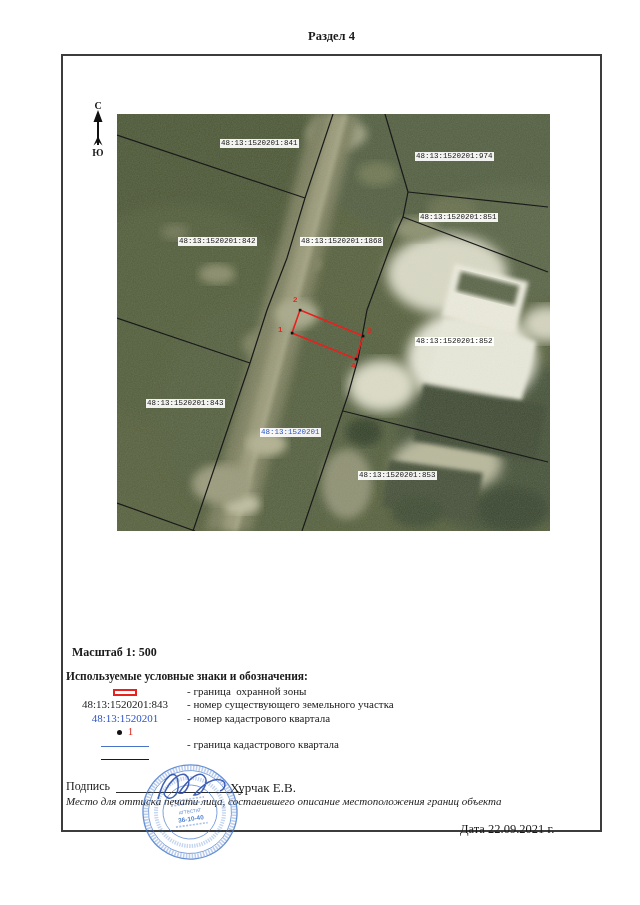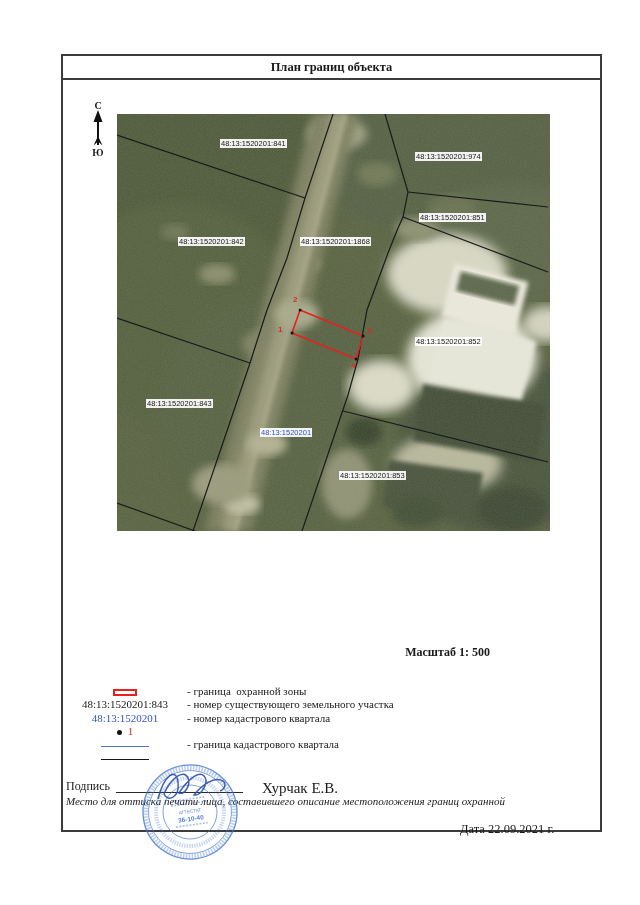--- a/index.html
+++ b/index.html
@@ -10,52 +10,52 @@
   .main-box{left:61px;top:54px;width:537px;height:774px;border:2px solid #3c3c3c;}
   .box-header{left:61px;top:54px;width:537px;height:22px;border:2px solid #3c3c3c;border-bottom:2px solid #3c3c3c;
               box-sizing:content-box;line-height:22px;text-align:center;font-size:12.5px;font-weight:bold;}
   
   .compass-n{left:87px;top:100px;width:22px;text-align:center;font-size:10px;font-weight:bold;}
   .compass-arrow{left:87px;top:110px;}
   .compass-s{left:87px;top:147px;width:22px;text-align:center;font-size:10px;font-weight:bold;}
   
   .map{left:117px;top:114px;width:433px;height:417px;}
   .map svg.photo{position:absolute;left:0;top:0;}
-  .parcel-label{position:absolute;font-family:Liberation Sans, sans-serif;font-size:7.5px;line-height:9px;
+  .parcel-label{position:absolute;font-family:Liberation Mono, monospace;font-size:7.5px;line-height:9px;
                 background:rgba(255,255,255,0.92);color:#151515;padding:0 1px;white-space:nowrap;}
   .parcel-label.blue{color:#2f55c4;}
   .vertex-num{position:absolute;font-family:"Liberation Sans", sans-serif;font-size:8px;line-height:8px;
               color:#d92b22;font-weight:bold;}
   
-  .scale{left:46px;top:645px;width:444px;text-align:right;font-size:12px;font-weight:bold;}
+  .scale{left:72px;top:645px;width:444px;text-align:left;font-size:12px;font-weight:bold;}
   .leg-head{left:66px;top:670px;font-size:11.5px;font-weight:bold;}
   .leg-sym{position:absolute;left:60px;width:130px;text-align:center;font-size:11px;line-height:13px;}
   .leg-desc{position:absolute;left:187px;font-size:11px;line-height:13px;white-space:pre;}
   .sym-rect{display:inline-block;width:20px;height:3px;border:2px solid #e8201e;background:#fff;vertical-align:middle;}
   .sym-dot{display:inline-block;width:5px;height:5px;border-radius:50%;background:#111;vertical-align:middle;margin-right:6px;}
   .sym-num{color:#d92b22;font-size:11px;}
   .sym-line{display:inline-block;width:48px;height:0;border-top:1.6px solid #4a72c8;vertical-align:middle;}
   .sym-line.black{border-top-color:#1a1a1a;}
   .blue-text{color:#2f55c4;}
   
   .f-sign{left:66px;top:779px;font-size:12px;}
   .f-sigline{left:116px;top:779px;width:127px;height:13px;border-bottom:1px solid #2a2a2a;}
-  .f-signer{left:262px;top:780px;font-size:15px;}
+  .f-signer{left:230px;top:780px;font-size:13px;}
   .f-date{left:460px;top:822px;font-size:12.5px;}
   .f-note{left:66px;top:795px;font-size:11px;font-style:italic;}
   .stamp{left:130px;top:755px;}
 </style>
 </head>
 <body>
 
 <div class="page">
 
+  <div class="abs doc-title">Раздел 4</div>
 
   <div class="abs main-box"></div>
-  <div class="abs box-header">План границ объекта</div>
 
   <div class="abs compass-n">С</div>
   <div class="abs compass-arrow">
     <svg width="22" height="38" viewBox="0 0 22 38">
       <line x1="11" y1="6" x2="11" y2="35" stroke="#111" stroke-width="2"></line>
       <polygon points="11,0 6.5,12 15.5,12" fill="#111"></polygon>
       <path d="M11,26 L6.5,35.5 L11,31.5 L15.5,35.5 Z" fill="#111"></path>
     </svg>
   </div>
   <div class="abs compass-s">Ю</div>
@@ -146,30 +146,31 @@
     </svg>
 
     <div class="parcel-label" style="left:103px;top:25px;">48:13:1520201:841</div>
     <div class="parcel-label" style="left:298px;top:38px;">48:13:1520201:974</div>
     <div class="parcel-label" style="left:302px;top:99px;">48:13:1520201:851</div>
     <div class="parcel-label" style="left:61px;top:123px;">48:13:1520201:842</div>
     <div class="parcel-label" style="left:183px;top:123px;">48:13:1520201:1868</div>
     <div class="parcel-label" style="left:298px;top:223px;">48:13:1520201:852</div>
     <div class="parcel-label" style="left:29px;top:285px;">48:13:1520201:843</div>
     <div class="parcel-label blue" style="left:143px;top:314px;">48:13:1520201</div>
-    <div class="parcel-label" style="left:222px;top:357px;">48:13:1520201:853</div>
+    <div class="parcel-label" style="left:241px;top:357px;">48:13:1520201:853</div>
 
     <div class="vertex-num" style="left:161px;top:212px;">1</div>
     <div class="vertex-num" style="left:176px;top:182px;">2</div>
     <div class="vertex-num" style="left:250px;top:213px;">3</div>
     <div class="vertex-num" style="left:234px;top:248px;">4</div>
   </div>
 
   <div class="abs scale">Масштаб 1: 500</div>
 
+  <div class="abs leg-head">Используемые условные знаки и обозначения:</div>
 
   <div class="leg-sym" style="top:685px;"><span class="sym-rect"></span></div>
   <div class="leg-desc" style="top:685px;">- граница  охранной зоны</div>
 
   <div class="leg-sym" style="top:698px;">48:13:1520201:843</div>
   <div class="leg-desc" style="top:698px;">- номер существующего земельного участка</div>
 
   <div class="leg-sym blue-text" style="top:712px;">48:13:1520201</div>
   <div class="leg-desc" style="top:712px;">- номер кадастрового квартала</div>
 
@@ -177,21 +178,21 @@
 
   <div class="leg-sym" style="top:739px;"><span class="sym-line"></span></div>
   <div class="leg-desc" style="top:738px;">- граница кадастрового квартала</div>
 
   <div class="leg-sym" style="top:752px;"><span class="sym-line black"></span></div>
 
   <div class="abs f-sign">Подпись</div>
   <div class="abs f-sigline"></div>
   <div class="abs f-signer">Хурчак Е.В.</div>
   <div class="abs f-date">Дата 22.09.2021 г.</div>
-  <div class="abs f-note">Место для оттиска печати лица, составившего описание местоположения границ охранной</div>
+  <div class="abs f-note">Место для оттиска печати лица, составившего описание местоположения границ объекта</div>
 
   <div class="abs stamp">
     <svg width="124" height="112" viewBox="0 0 124 112">
       <g transform="rotate(-8 60 57)" stroke="#3f74c9" fill="none">
         <circle cx="60" cy="57" r="47" stroke-width="1.3" opacity="0.8"></circle>
         <circle cx="60" cy="57" r="41.5" stroke-width="0.9" opacity="0.7"></circle>
         <circle cx="60" cy="57" r="27" stroke-width="0.9" opacity="0.7"></circle>
         <circle cx="60" cy="57" r="44.3" stroke-width="4.5" stroke-dasharray="1.6 1.3" opacity="0.35"></circle>
         <circle cx="60" cy="57" r="34" stroke-width="4" stroke-dasharray="1.4 1.1" opacity="0.3"></circle>
         <line x1="44" y1="44" x2="76" y2="44" stroke-width="1.6" stroke-dasharray="2 1.4" opacity="0.45"></line>

